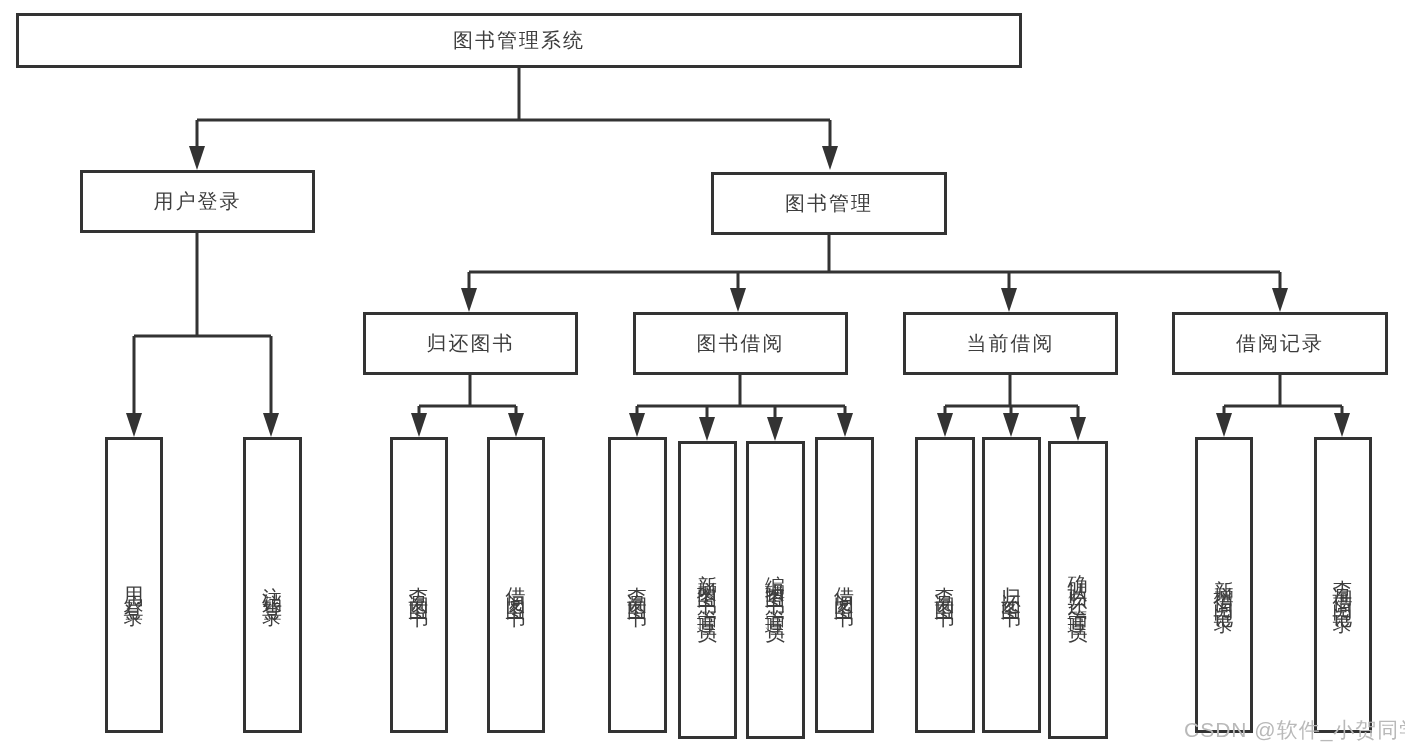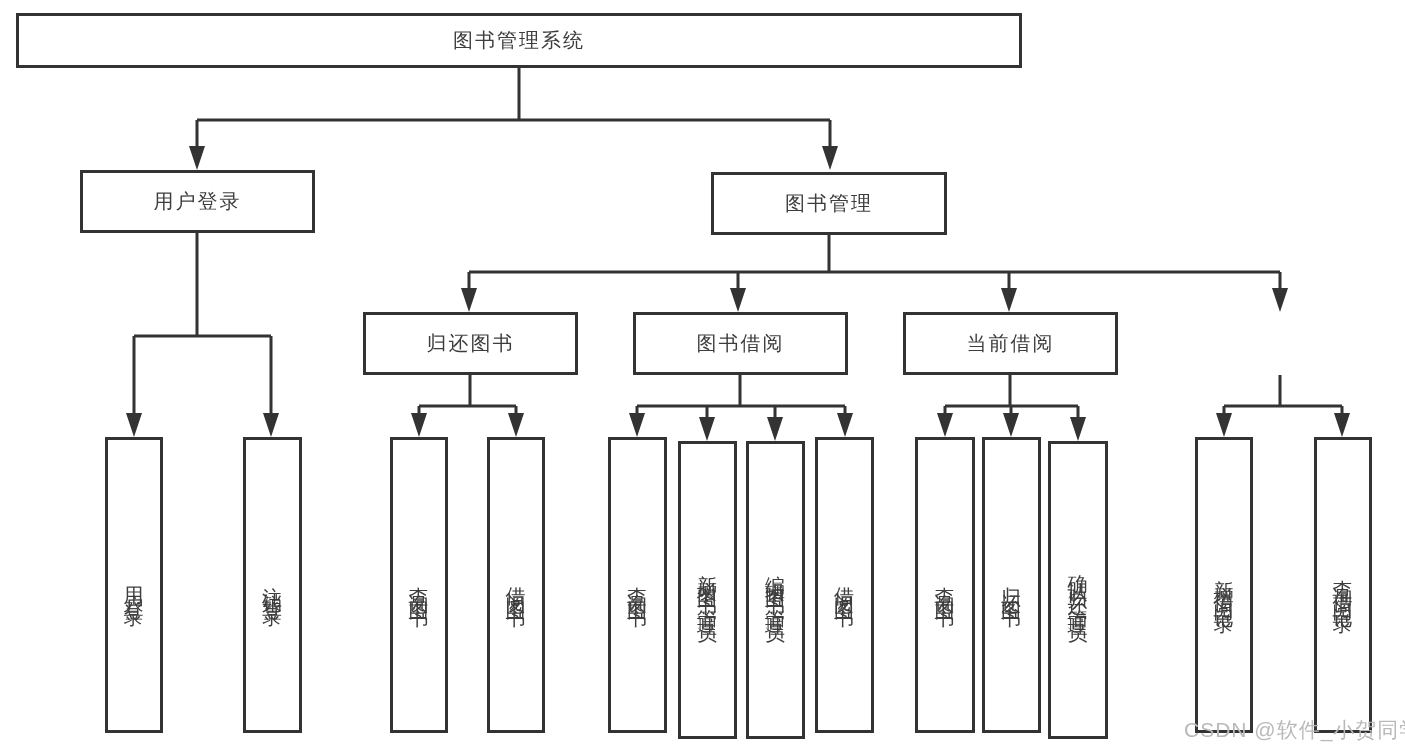--- a/index.html
+++ b/index.html
@@ -110,20 +110,23 @@
 
   <div class="node" style="left:363px; top:312px; width:215px; height:63px;">
     <span>归还图书</span>
   </div>
   <div class="node" style="left:633px; top:312px; width:215px; height:63px;">
     <span>图书借阅</span>
   </div>
   <div class="node" style="left:903px; top:312px; width:215px; height:63px;">
     <span>当前借阅</span>
   </div>
+  <div class="node" style="left:1172px; top:312px; width:216px; height:63px;">
+    <span>借阅记录</span>
+  </div>
 
   <div class="node vert" style="left:105px; top:437px; width:58px; height:296px;">
     <span>用户登录</span>
   </div>
   <div class="node vert" style="left:243px; top:437px; width:59px; height:296px;">
     <span>注销登录</span>
   </div>
 
   <div class="node vert" style="left:390px; top:437px; width:58px; height:296px;">
     <span>查询图书</span>

